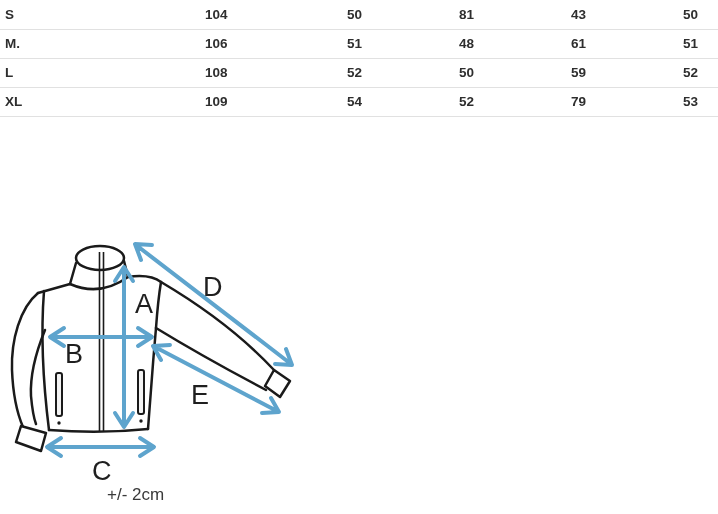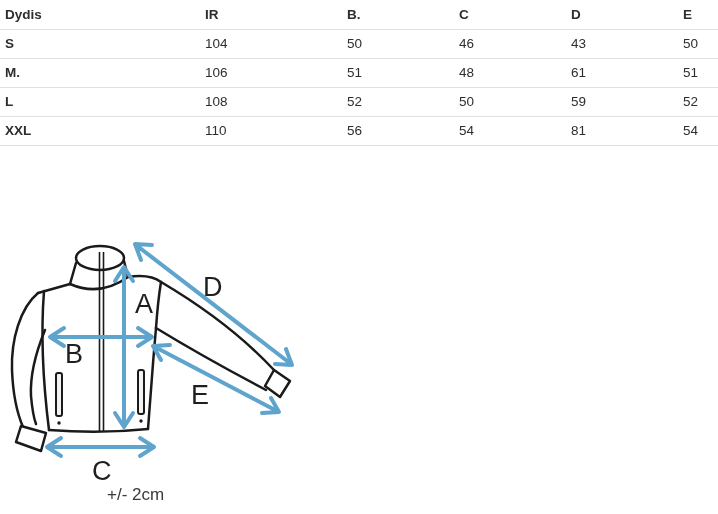--- a/index.html
+++ b/index.html
@@ -20,20 +20,21 @@
     font-size: 13.5px;
     color: #2e2e2e;
   }
   table.size-table td {
     height: 29px;
     padding: 0 0 0 5px;
     border-bottom: 1px solid #e1e1e1;
     vertical-align: middle;
     white-space: nowrap;
     overflow: hidden;
+    font-weight: bold;
   }
   table.size-table tr.head td { font-weight: bold; }
   table.size-table td.size-col { font-weight: bold; }
   .diagram-wrap {
     position: absolute;
     left: 0;
     top: 200px;
     width: 718px;
     height: 314px;
   }
@@ -87,59 +88,51 @@
   <table class="size-table">
     <colgroup>
       <col style="width:200px">
         <col style="width:142px">
         <col style="width:112px">
       <col style="width:112px">
         <col style="width:112px">
         <col style="width:40px">
     </colgroup>
     <tbody>
-      <tr class="head">
-        <td>Dydis</td>
-        <td>IR</td>
-        <td>B.</td>
-        <td>C</td>
-        <td>D</td>
-        <td>E</td>
-      </tr>
       <tr>
         <td class="size-col">S</td>
         <td>104</td>
         <td>50</td>
-        <td>46</td>
+        <td>81</td>
         <td>43</td>
         <td>50</td>
       </tr>
       <tr>
         <td class="size-col">M.</td>
         <td>106</td>
         <td>51</td>
         <td>48</td>
         <td>61</td>
         <td>51</td>
       </tr>
       <tr>
         <td class="size-col">L</td>
         <td>108</td>
         <td>52</td>
         <td>50</td>
         <td>59</td>
         <td>52</td>
       </tr>
       <tr>
-        <td class="size-col">XXL</td>
-        <td>110</td>
-        <td>56</td>
+        <td class="size-col">XL</td>
+        <td>109</td>
         <td>54</td>
-        <td>81</td>
-        <td>54</td>
+        <td>52</td>
+        <td>79</td>
+        <td>53</td>
       </tr>
     </tbody>
   </table>
 
   <div class="diagram-wrap">
     <svg width="718" height="314" viewBox="0 0 718 314">
 
       <g>
 
         <path class="outline" d="M 44 91 C 41 130 43 182 49 230"></path>

